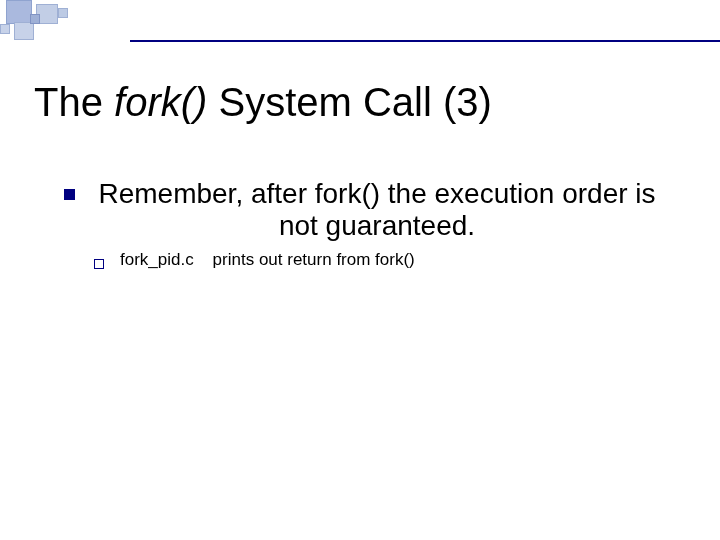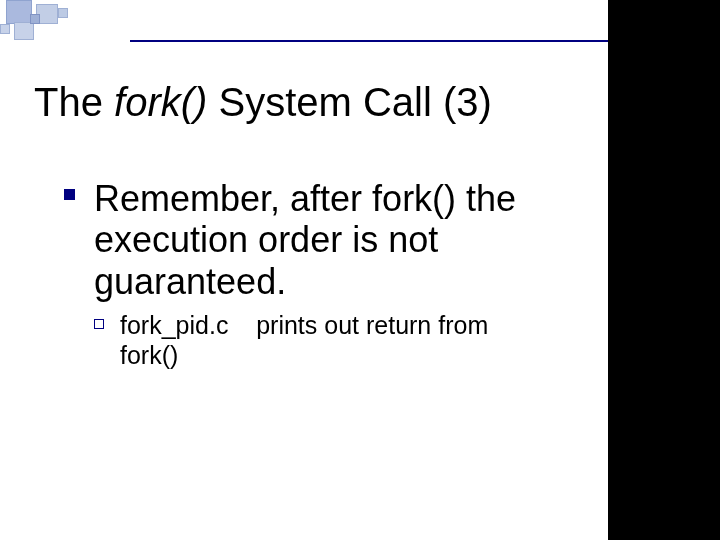--- a/index.html
+++ b/index.html
@@ -6,21 +6,21 @@
     margin: 0;
     padding: 0;
     width: 720px;
     height: 540px;
     background: #000;
     font-family: Arial, sans-serif;
     overflow: hidden;
   }
   .slide {
     position: relative;
-    width: 608px;
+    width: 720px;
     height: 540px;
     background: #fff;
   }
   .corner-deco {
     position: absolute;
     left: 0;
     top: 0;
     width: 130px;
     height: 42px;
   }
@@ -57,37 +57,38 @@
   .title .italic { font-style: italic; }
 
   .body {
     position: absolute;
     left: 64px;
     top: 178px;
     right: 60px;
     color: #000;
   }
   .lvl1 {
-    font-size: 36px;
+    font-size: 28px;
     line-height: 1.15;
     margin: 0 0 6px 0;
     padding-left: 30px;
     position: relative;
+    text-align: center;
   }
   .lvl1 .bullet-sq {
     position: absolute;
     left: 0;
     top: 11px;
     width: 11px;
     height: 11px;
     background: #000080;
   }
   .sub {
     margin: 8px 0 0 30px;
-    font-size: 25px;
+    font-size: 17px;
     line-height: 1.2;
   }
   .lvl2 {
     position: relative;
     padding-left: 26px;
     margin: 0 0 2px 0;
   }
   .lvl2 .bullet-open {
     position: absolute;
     left: 0;

